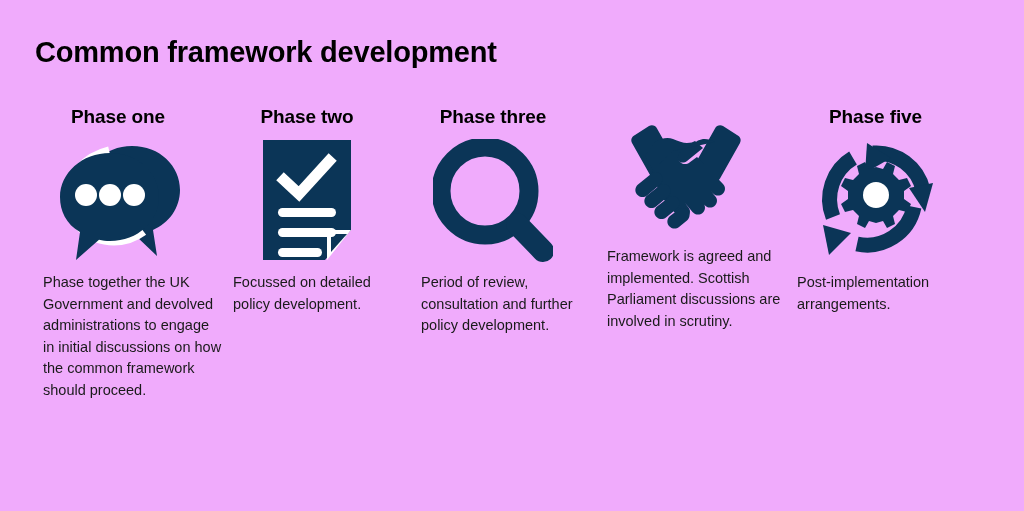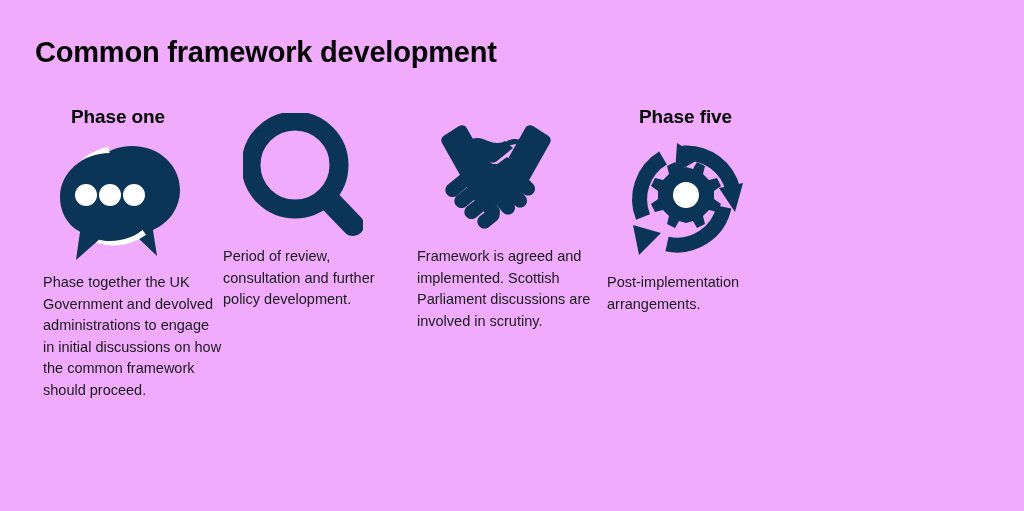--- a/index.html
+++ b/index.html
@@ -81,21 +81,21 @@
 
   .phase-body {
     font-size: 14.5px;
     line-height: 21.5px;
     color: #1a1a1a;
     font-weight: normal;
     padding-top: 2px;
   }
   .phase-col.c0 .phase-body { width: 180px; margin-left: 0px; }
   .phase-col.c1 .phase-body { width: 165px; margin-left: 0px; }
-  .phase-col.c2 .phase-body { width: 175px; margin-left: 0px; }
+  .phase-col.c2 .phase-body { width: 175px; margin-left: 8px; }
   .phase-col.c3 .phase-body { width: 180px; margin-left: 0px; }
   .phase-col.c4 .phase-body { width: 175px; margin-left: 0px; }
 </style>
 </head>
 <body>
 
 <div class="page">
 
   <div class="page-title">Common framework development</div>
 
@@ -112,22 +112,40 @@
 
           <path d="M56 15 C84 15 105 35 105 59 C105 83 84 103 56 103 C52 103 48.5 102.6 45 101.8 L22 122 L26 94 C12 86 6 73 6 59 C6 35 28 15 56 15 Z" fill="#0B3557"></path>
           <circle cx="32" cy="57" r="11" fill="#ffffff"></circle>
           <circle cx="56" cy="57" r="11" fill="#ffffff"></circle>
           <circle cx="80" cy="57" r="11" fill="#ffffff"></circle>
         </svg>
       </div>
       <div class="phase-body">Phase together the UK Government and devolved administrations to engage in initial discussions on how the common framework should proceed.</div>
     </div>
 
+    <div class="phase-col c1">
+      <div class="phase-heading">Phase two</div>
+      <div class="icon-wrap">
+        <svg width="96" height="125" viewBox="0 0 96 125" aria-hidden="true">
+          <path d="M4 2 H92 V92 L66 122 H4 Z" fill="#0B3557"></path>
+          <path d="M92 92 H68 V122 Z" fill="#ffffff"></path>
+          <path d="M88 96 H72 V114 Z" fill="#0B3557"></path>
+
+          <path d="M25 42 L40 56 L70 23" fill="none" stroke="#ffffff" stroke-width="11" stroke-linecap="square" stroke-linejoin="miter"></path>
+
+          <rect x="19" y="70" width="58" height="9" rx="4.5" fill="#ffffff"></rect>
+          <rect x="19" y="90" width="58" height="9" rx="4.5" fill="#ffffff"></rect>
+          <rect x="19" y="110" width="44" height="9" rx="4.5" fill="#ffffff"></rect>
+        </svg>
+      </div>
+      <div class="phase-body">Focussed on detailed policy development.</div>
+    </div>
 
     <div class="phase-col c2">
+      <div class="phase-heading">Phase three</div>
       <div class="icon-wrap">
         <svg width="120" height="123" viewBox="0 0 120 123" aria-hidden="true">
           <circle cx="52" cy="52" r="44" fill="none" stroke="#0B3557" stroke-width="19"></circle>
           <path d="M84 85 L110 112" fill="none" stroke="#0B3557" stroke-width="22" stroke-linecap="round"></path>
         </svg>
       </div>
       <div class="phase-body">Period of review, consultation and further policy development.</div>
     </div>
 
     <div class="phase-col c3">

